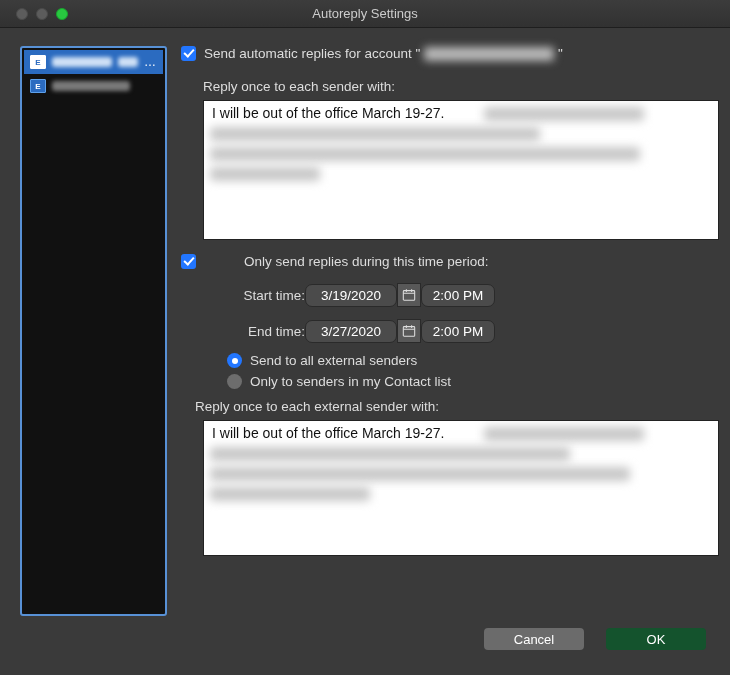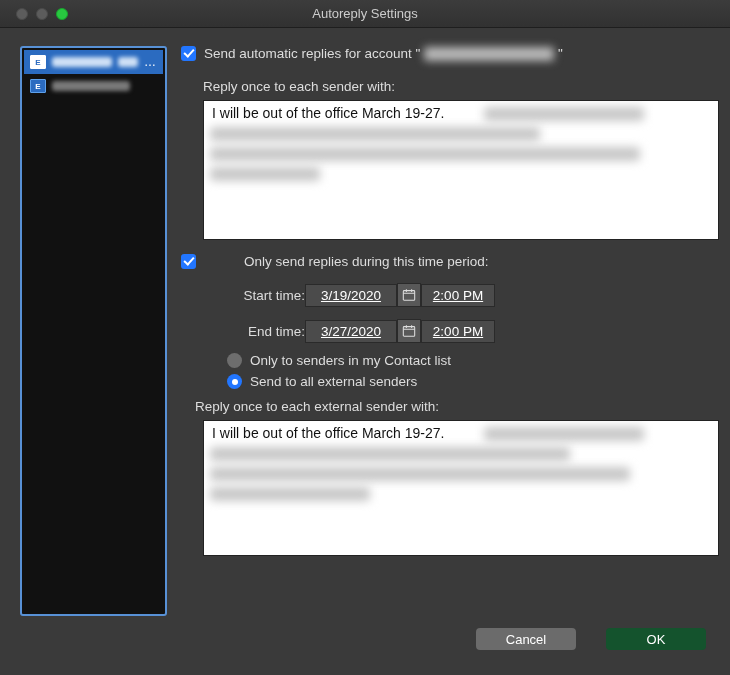--- a/index.html
+++ b/index.html
@@ -103,43 +103,43 @@
     .textbox.short { height: 136px; }
     .tb-text { position:relative; z-index:2; }
     .tb-blur {
       position:absolute; background:#c7c7c7; filter:blur(5px);
       border-radius:4px; z-index:1;
     }
     .time-row { display:flex; align-items:center; margin: 6px 0 6px 46px; font-size:13.5px; }
     .tl-label { width:78px; text-align:right; }
     .dt-box, .tm-box {
       background:#4b4b4b; color:#fff; padding:3px 10px;
-      border:1px solid #2a2a2a; border-radius:0;
-      font-size:13.5px; text-align:center;text-decoration:underline;
+      border:1px solid #2a2a2a; border-radius:7px;
+      font-size:13.5px; text-align:center;
     }
     .dt-box { width: 92px; }
     .tm-box { width: 74px; }
     .cal-btn {
       width:24px; height:24px; background:#585858;
       border:1px solid #2a2a2a; display:flex; align-items:center;
       justify-content:center;
     }
     .cal-btn svg { width:14px; height:14px; }
     .radio-row { display:flex; align-items:center; gap:8px; margin: 4px 0 2px 46px; font-size:13.5px; }
     input[type=radio].mac {
       appearance:none; width:15px; height:15px; border-radius:50%;
       background:#6d6d6d; position:relative; flex:0 0 15px;
     }
     input[type=radio].mac:checked { background:#2276ff; }
     input[type=radio].mac:checked::after {
       content:""; position:absolute; left:4.5px; top:4.5px;
       width:6px; height:6px; background:#fff; border-radius:50%;
     }
     .footer {
-      display:flex; justify-content:flex-end; gap:30px;
+      display:flex; justify-content:flex-end; gap:22px;
       padding: 0 24px 16px 0;
     }
     .btn {
       width:100px; height:22px; font-size:13px; text-align:center;
       display:flex; align-items:center; justify-content:center;
       border-radius:4px; cursor:pointer;
     }
     .btn.cancel { background:#6b6b6b; color:#fff; }
     .btn.ok     { background:#14532d; color:#fff; }
   </style>
@@ -217,26 +217,26 @@
             <line x1="1.5" y1="6" x2="14.5" y2="6" stroke="#ddd" stroke-width="1.2"></line>
             <line x1="5" y1="1.5" x2="5" y2="4.5" stroke="#ddd" stroke-width="1.2"></line>
             <line x1="11" y1="1.5" x2="11" y2="4.5" stroke="#ddd" stroke-width="1.2"></line>
           </svg>
       </span>
       <span class="tm-box">2:00 PM</span>
     </div>
 
 
     <div class="radio-row">
+      <input type="radio" class="mac" name="ext" checked="" style="">
+      <span>Send to all external senders</span>
+    </div>
+    <div class="radio-row">
       <input type="radio" class="mac" name="ext" style="">
       <span>Only to senders in my Contact list</span>
-    </div>
-    <div class="radio-row">
-      <input type="radio" class="mac" name="ext" checked="" style="">
-      <span>Send to all external senders</span>
     </div>
 
     <div class="subhead" style="margin-top:8px;margin-left:14px;">Reply once to each external sender with:</div>
     <div class="textbox short">
       <span class="tb-text">I will be out of the office March 19-27.</span>
       <div class="tb-blur" style="left:280px; top:6px;  width:160px; height:14px;"></div>
       <div class="tb-blur" style="left:6px;   top:26px; width:360px; height:14px;"></div>
       <div class="tb-blur" style="left:6px;   top:46px; width:420px; height:14px;"></div>
       <div class="tb-blur" style="left:6px;   top:66px; width:160px; height:14px;"></div>
     </div>

